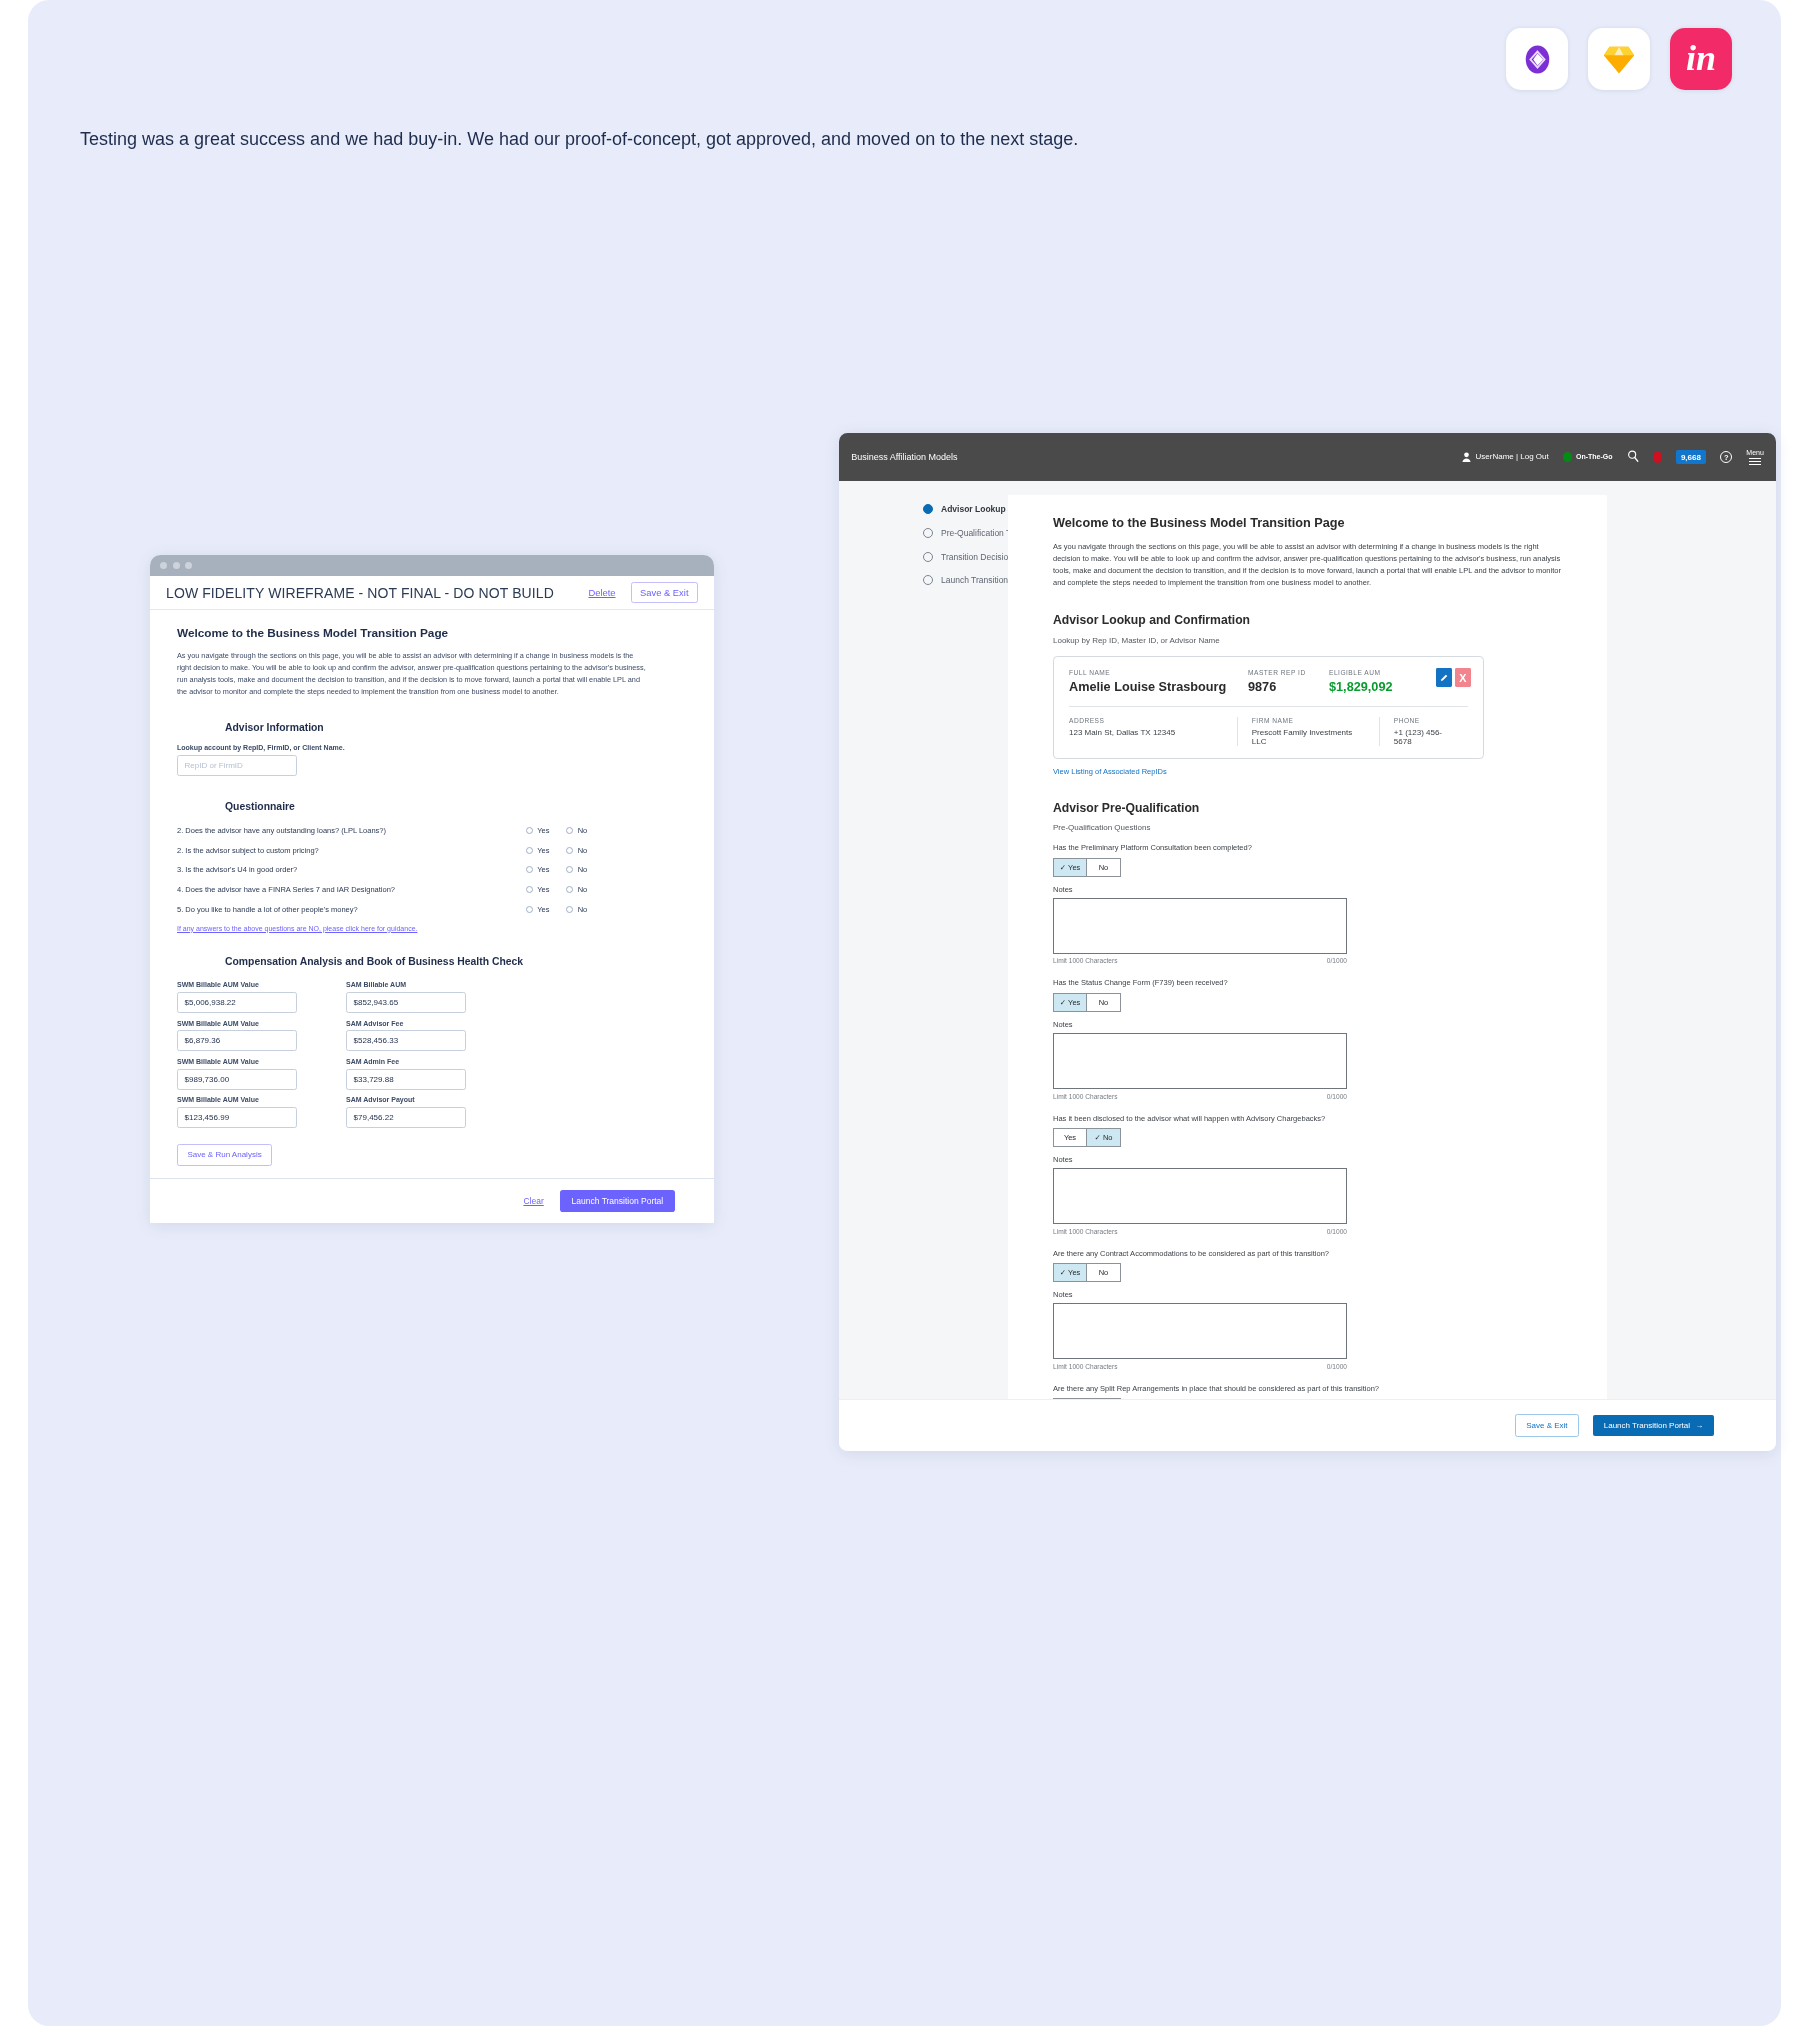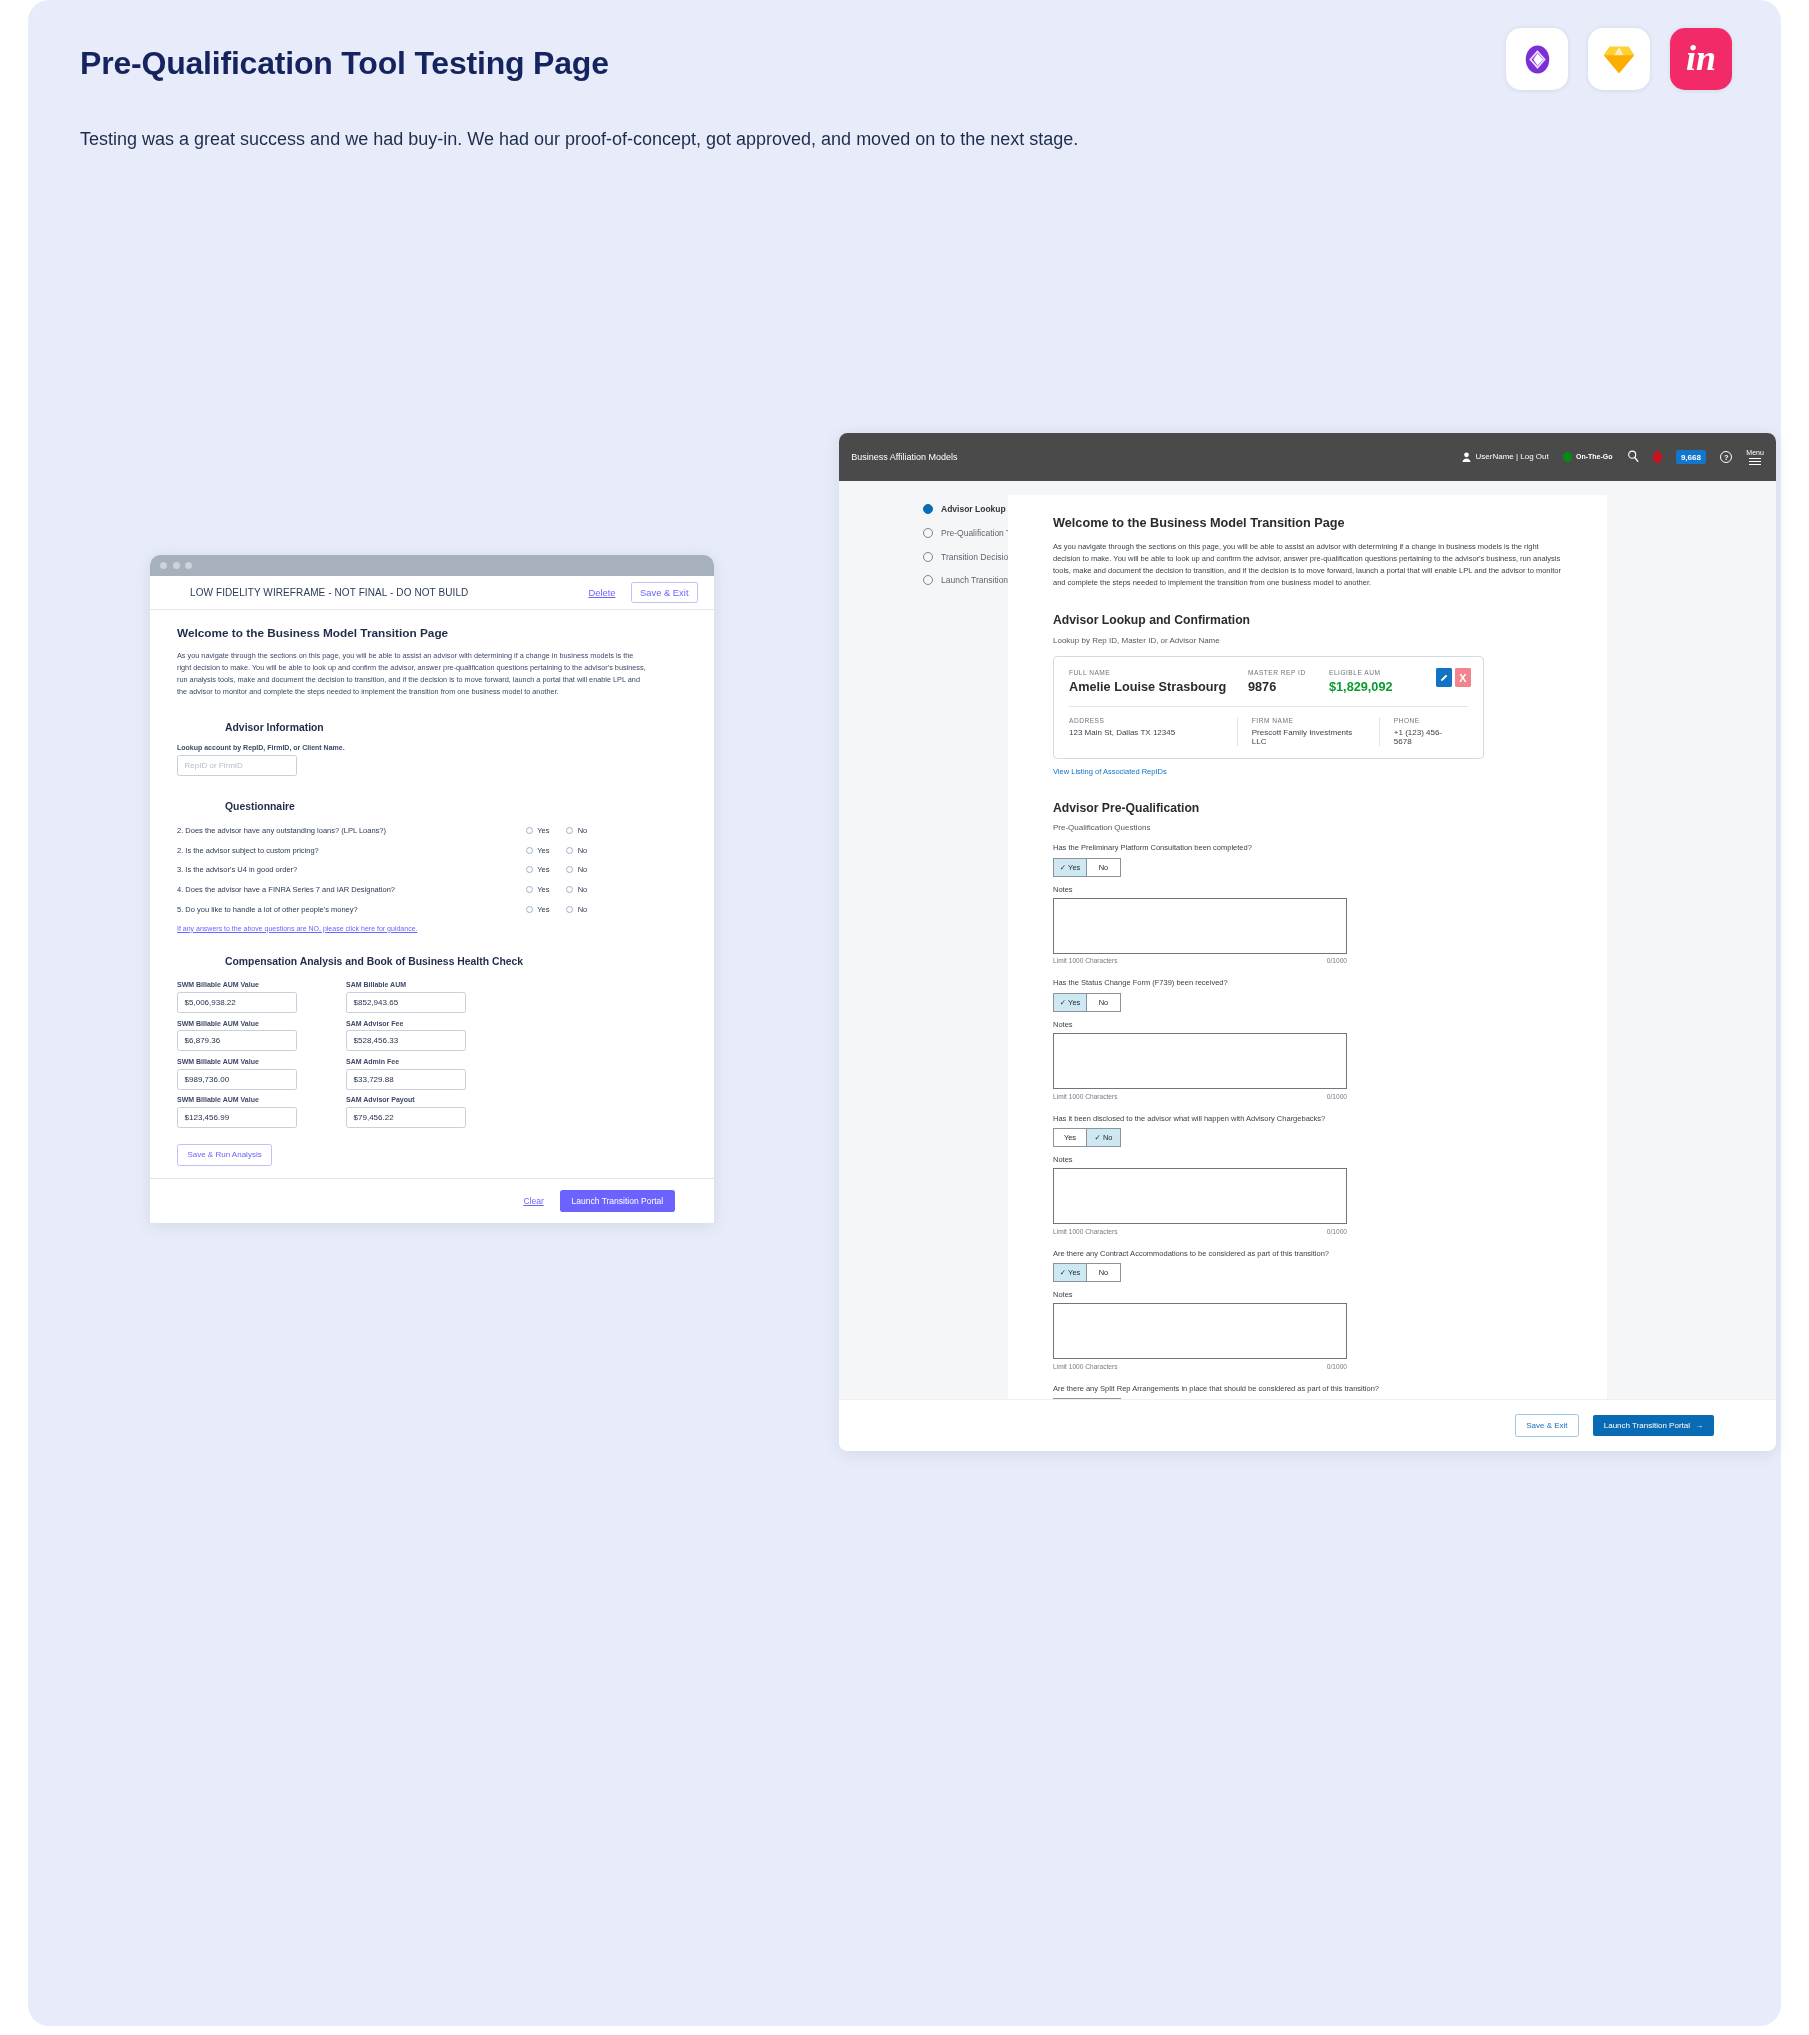--- a/index.html
+++ b/index.html
@@ -62,21 +62,21 @@
   .wf-titlebar {
     height: 21px; background: #a7b0bd;
     display: flex; align-items: center; padding-left: 10.4px; gap: 5.2px;
   }
   .wf-dot { width: 7px; height: 7px; border-radius: 50%; background: #cdd3db; }
   .wf-toolbar {
     height: 34px; border-bottom: 0.5px solid #e3e7ee;
     display: flex; align-items: center; padding: 0 16px;
   }
   .wf-toolbar-label {
-    font-size: 10px; color: #2b3a55; letter-spacing: 0.1px; flex: 1; margin-left: 24px;
+    font-size: 14px; color: #2b3a55; letter-spacing: 0.1px; flex: 1;
   }
   .wf-delete {
     font-size: 9.4px; color: #6c63ff; text-decoration: underline; margin-right: 15px;
   }
   .wf-save {
     font-size: 9.4px; color: #6c63ff;
     border: 0.5px solid #c3bffa; border-radius: 2.4px;
     padding: 4.2px 8.5px; background: #fff;
   }
   .wf-body { padding: 16px 27px 0 27px; }
@@ -245,21 +245,20 @@
   .mb30 { margin-bottom: 14px; }
   .mb52 { margin-bottom: 24.5px; }
   .mt34 { margin-top: 16px; }
   .mt48 { margin-top: 22.6px; }
 </style>
 </head>
 <body>
 
 <div id="page">
 
-  <div class="page-title">Pre-Qualification Tool Testing Page</div>
 
   <div class="app-icons">
     <div class="app-icon white">
       <svg width="31" height="31" viewBox="0 0 66 66">
         <ellipse cx="33" cy="33" rx="25" ry="30" fill="#7b2fd4"></ellipse>
         <path d="M33 16 L48 33 L33 50 L18 33 Z" fill="none" stroke="#e9d9fb" stroke-width="4"></path>
         <path d="M33 20 L45 33 L33 46 L24 33 Z" fill="#ffffff"></path>
       </svg>
     </div>
     <div class="app-icon white">

